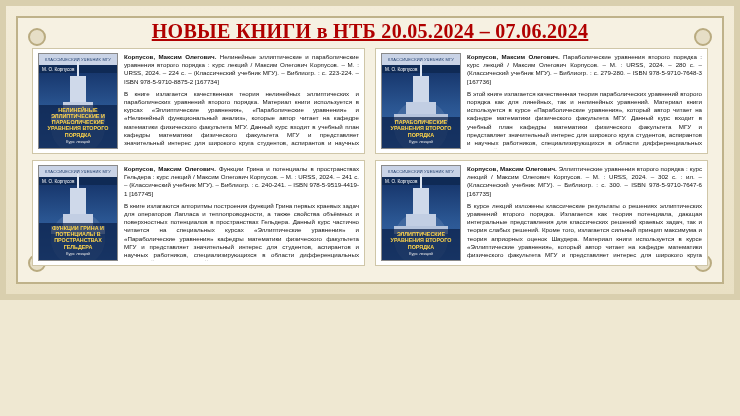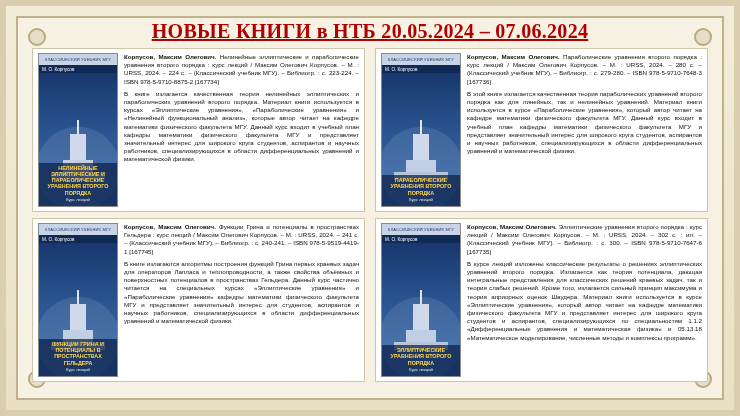--- a/index.html
+++ b/index.html
@@ -4,21 +4,21 @@
 <style>
   html,body{margin:0;padding:0;}
   body{
     width:740px;height:416px;overflow:hidden;
     background:#efe8d2;
     font-family:"Liberation Sans", sans-serif;
     position:relative;
   }
   
   .frame-outer{
-    position:absolute;left:0;top:0;width:740px;height:416px;
+    position:absolute;left:0;top:0;width:740px;height:300px;
     background:linear-gradient(#f3ecd8,#e9e0c4);
     box-sizing:border-box;
     border:6px solid #d9cfae;
     padding-left:44px;
   }
   .frame-inner{
     position:absolute;left:10px;top:10px;right:10px;bottom:10px;
     border:2px solid #bfb28a;
     background:#f6f1e2;
   }

